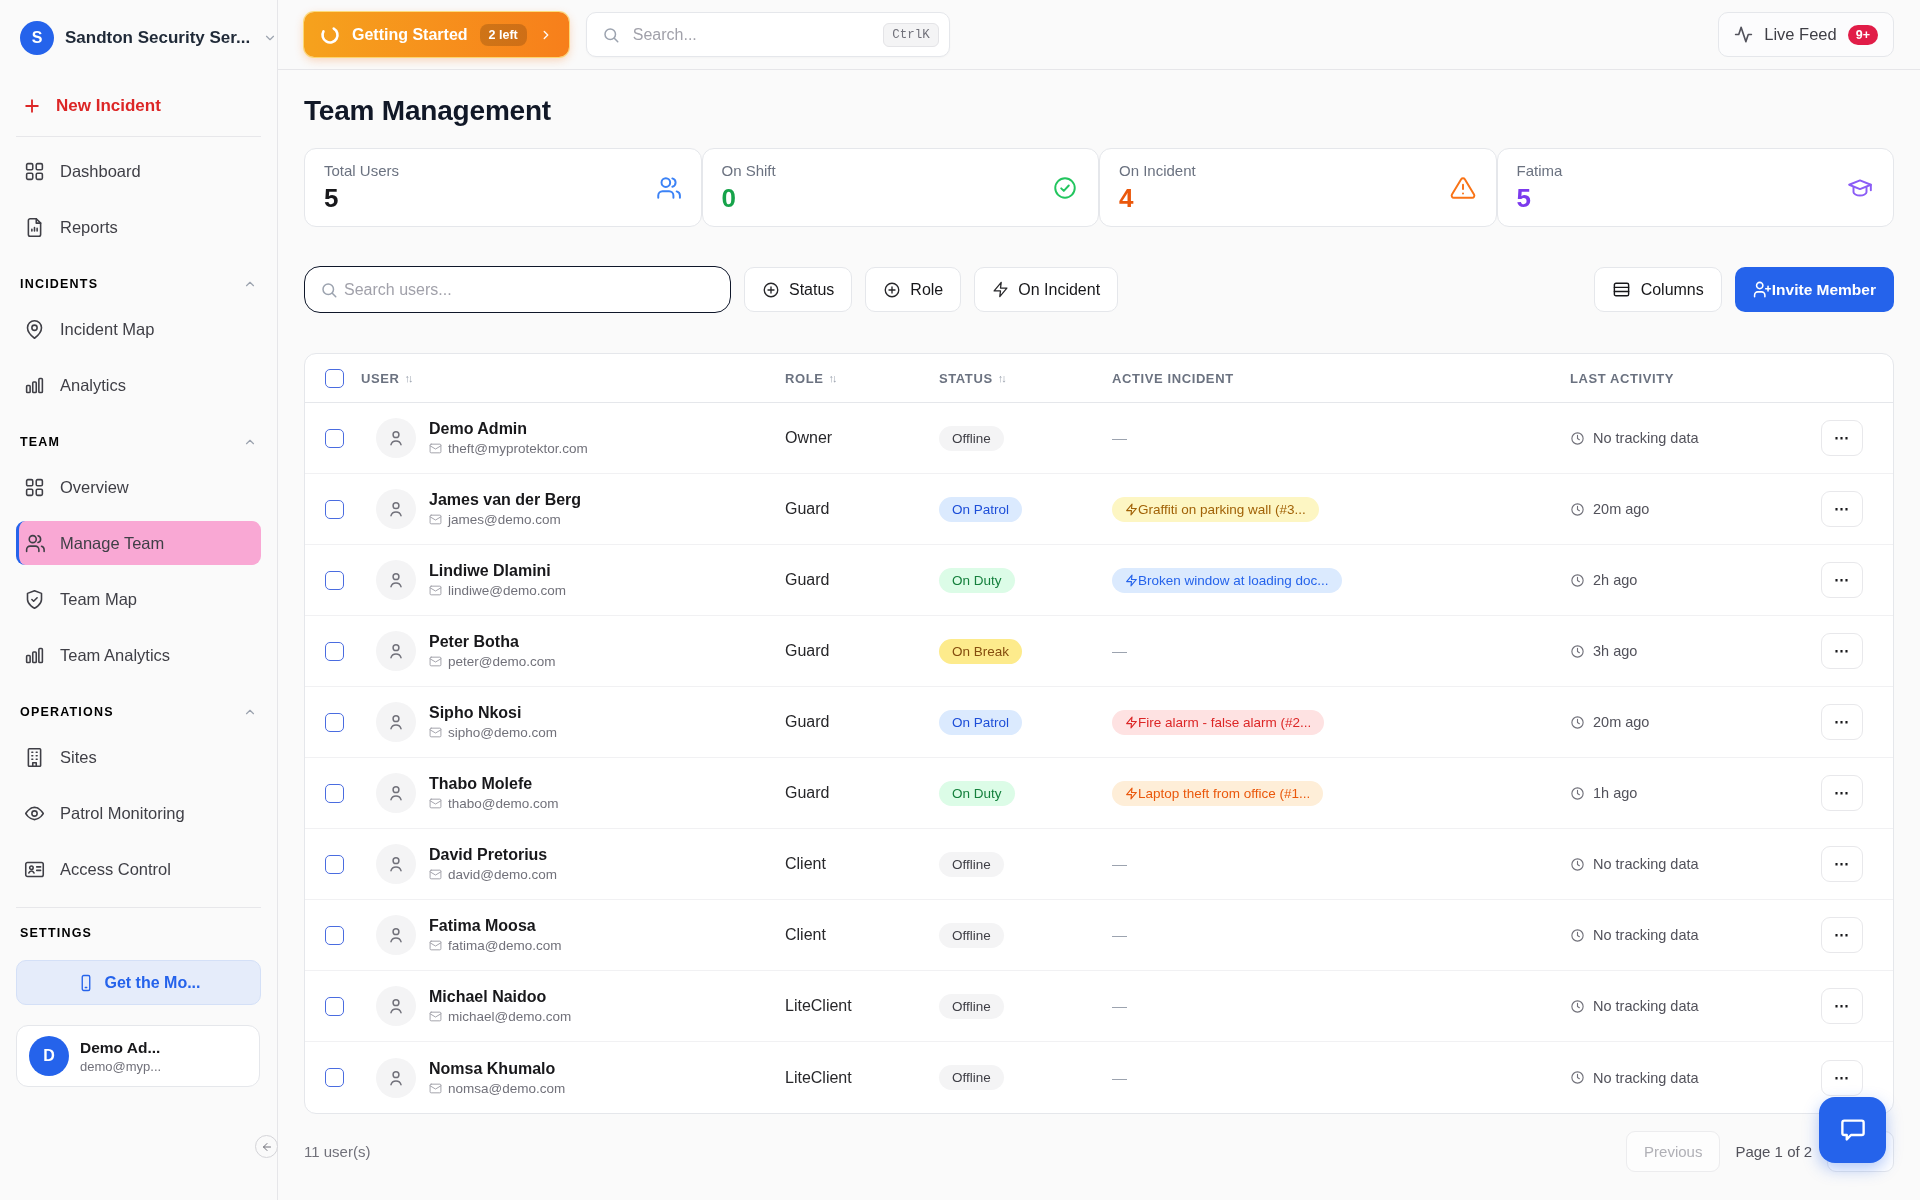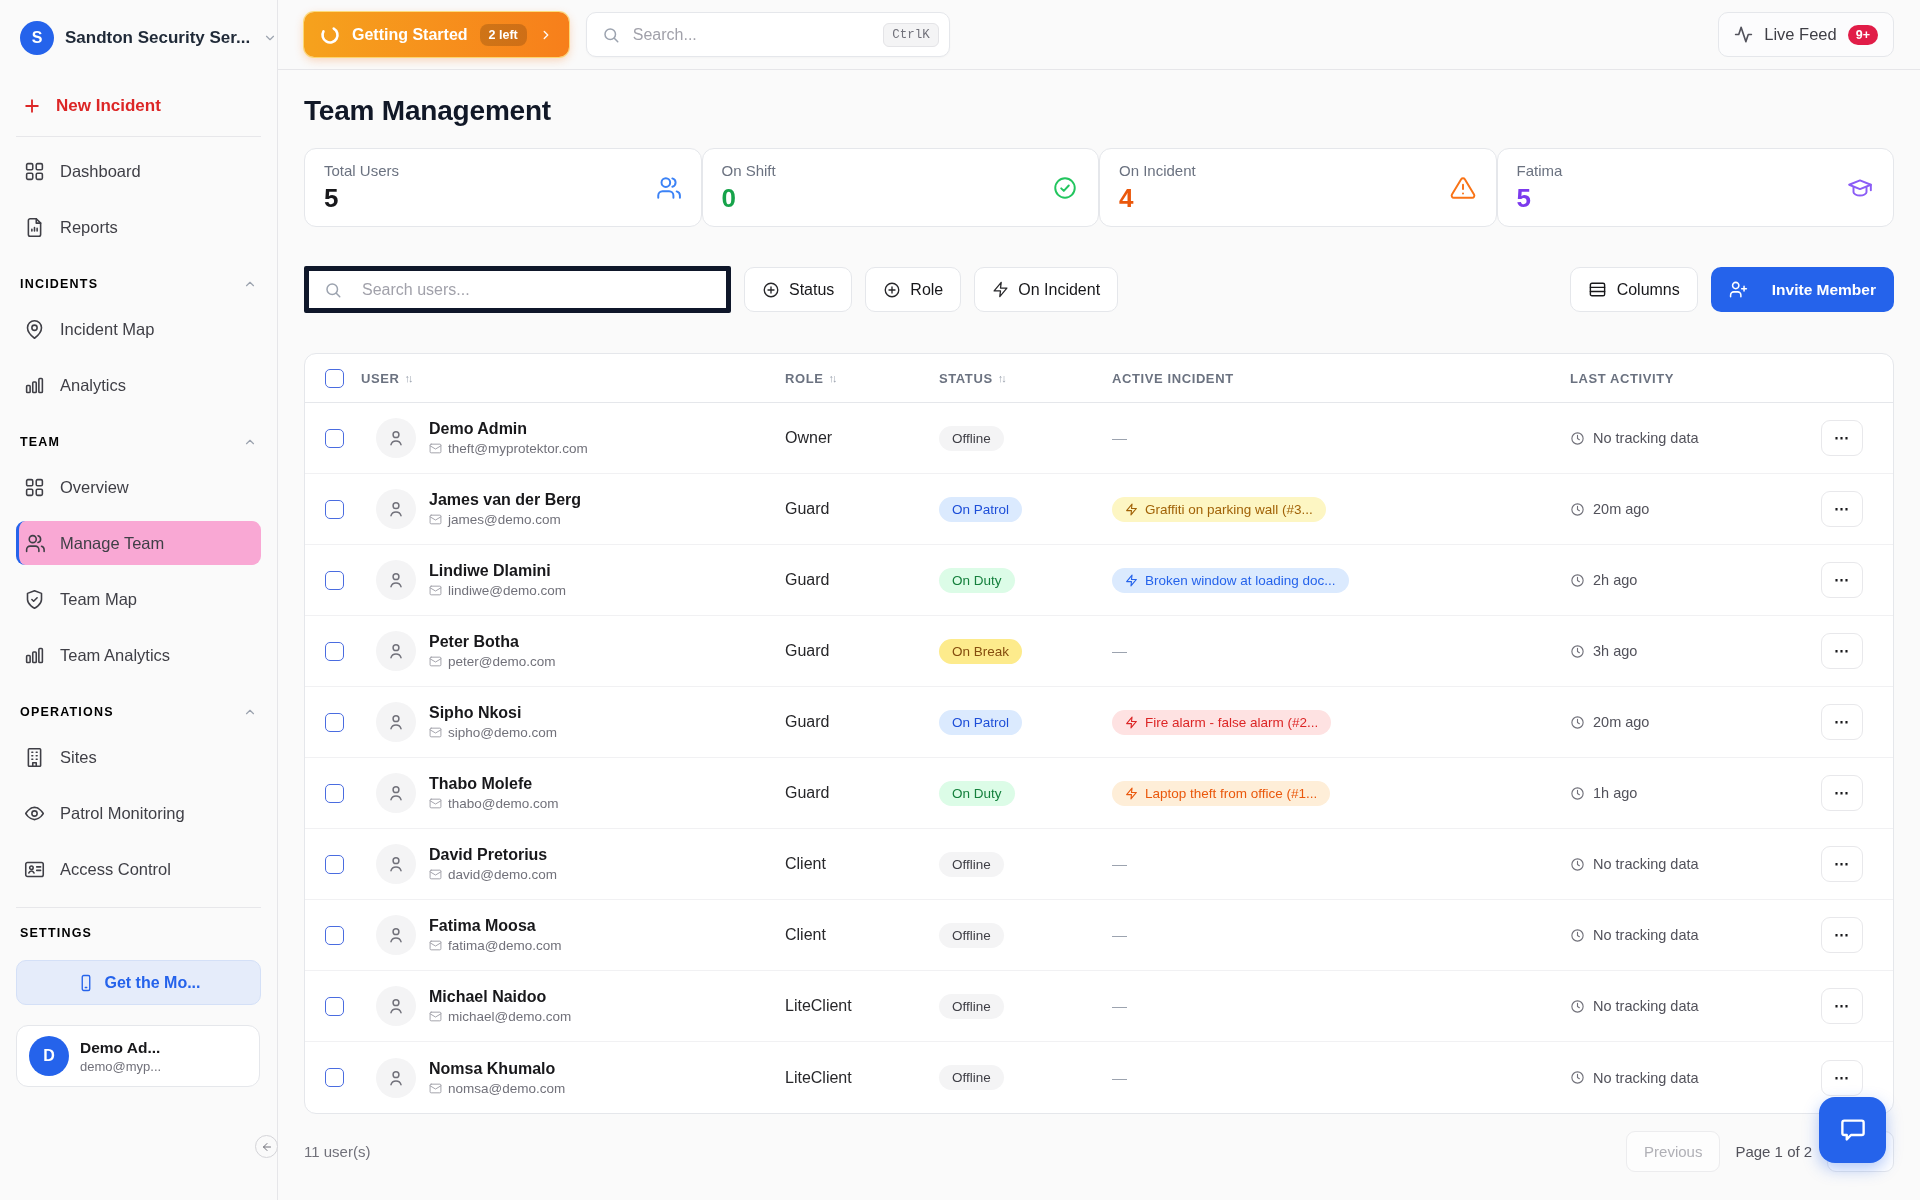--- a/index.html
+++ b/index.html
@@ -83,34 +83,34 @@
     position:relative; }
   .stat-label { font-size:15px; color:#6b7280; }
   .stat-value { font-size:26px; font-weight:700; margin-top:4px; }
   .stat-ico { position:absolute; right:20px; top:50%; transform:translateY(-50%); display:flex; }
   .stat-users .stat-value { color:#18181b; } .stat-users .stat-ico { color:#3b82f6; }
   .stat-shift .stat-value { color:#16a34a; } .stat-shift .stat-ico { color:#22c55e; }
   .stat-incident .stat-value { color:#ea580c; } .stat-incident .stat-ico { color:#f97316; }
   .stat-roles .stat-value { color:#7c3aed; } .stat-roles .stat-ico { color:#8b5cf6; }
 
   .filters-row { display:flex; align-items:center; gap:13px; margin-top:39px; }
-  .users-search { width:427px; height:47px; background:#fff; border:5px solid #0f172a; border-radius:2px;
-    display:flex; align-items:center; gap:18px; padding:0 15px; }
+  .users-search { width:427px; height:47px; background:#fff; border:1px solid #0f172a; border-radius:16px;
+    display:flex; align-items:center; gap:4px; padding:0 15px; }
   .users-search .s-ico { color:#9ca3af; display:flex; }
   .users-search input { border:none; outline:none; flex:1; font-size:16px; color:#374151; background:transparent;
     font-family:"Liberation Sans", sans-serif; }
   .users-search input::placeholder { color:#a1a1aa; }
   .filter-btn { height:45px; background:#fff; border:1px solid #e5e7eb; border-radius:10px; padding:0 17px;
     display:flex; align-items:center; gap:9px; font-size:16px; font-weight:500; color:#18181b; cursor:pointer; }
   .filter-btn .f-ico { display:flex; color:#27272a; }
   .right-actions { margin-left:auto; display:flex; gap:13px; }
   .columns-btn { height:45px; background:#fff; border:1px solid #e5e7eb; border-radius:10px; padding:0 17px;
     display:flex; align-items:center; gap:10px; font-size:16px; font-weight:500; color:#18181b; cursor:pointer; }
   .invite-btn { height:45px; background:#2563eb; border:none; border-radius:10px; padding:8px 18px;
-    display:flex; align-items:center; gap:24px; font-size:15.5px; font-weight:600; color:#fff; cursor:pointer; }
+    display:flex; align-items:center; gap:0; font-size:15.5px; font-weight:600; color:#fff; cursor:pointer; }
 
   .table-card { margin-top:40px; background:#fff; border:1px solid #e5e7eb; border-radius:12px; overflow:hidden; }
   .trow { display:grid; grid-template-columns:56px 424px 154px 173px 458px 1fr 72px; align-items:center; }
   .thead { height:49px; border-bottom:1px solid #e5e7eb; color:#6b7280; font-size:13px; font-weight:600;
     letter-spacing:.6px; }
   .th { display:flex; align-items:center; gap:5px; }
   .sort { font-size:11px; letter-spacing:-2px; color:#9ca3af; }
   .cell-check { padding-left:20px; display:flex; align-items:center; }
   .checkbox { width:19px; height:19px; border:1.5px solid #4a6ce0; border-radius:5px; background:#fff; cursor:pointer; }
   .tbody-row { height:71px; border-bottom:1px solid #f1f1f3; }
@@ -120,21 +120,21 @@
     display:flex; align-items:center; justify-content:center; flex:0 0 auto; }
   .u-name { font-size:16px; font-weight:600; color:#18181b; }
   .u-email { display:flex; align-items:center; gap:6px; font-size:13.5px; color:#71717a; margin-top:3px; }
   .u-email .m-ico { display:flex; color:#a1a1aa; }
   .cell-role { font-size:16px; color:#27272a; }
   .badge { display:inline-flex; align-items:center; padding:5px 13px; border-radius:999px; font-size:13.5px; font-weight:500; }
   .badge-gray { background:#f4f4f5; color:#3f3f46; }
   .badge-blue { background:#dbeafe; color:#1d4ed8; }
   .badge-green { background:#dcfce7; color:#15803d; }
   .badge-yellow { background:#fdeb8c; color:#854d0e; }
-  .inc-badge { display:inline-flex; align-items:center; gap:7px; padding:5px 13px; border-radius:999px;
+  .inc-badge { display:inline-flex; align-items:center; padding:5px 13px; border-radius:999px;
     font-size:13.5px; font-weight:500; cursor:pointer; }
   .inc-badge .z-ico { display:flex; }
   .inc-yellow { background:#fdf6c3; color:#a16207; }
   .inc-blue { background:#dbeafe; color:#2563eb; }
   .inc-red { background:#fee2e2; color:#dc2626; }
   .inc-orange { background:#feeed8; color:#ea580c; }
   .dash { color:#9ca3af; font-size:15px; }
   .cell-activity { display:flex; align-items:center; gap:8px; font-size:14.5px; color:#52525b; }
   .cell-activity .c-ico { display:flex; color:#71717a; }
   .row-menu-btn { width:42px; height:36px; background:#fff; border:1px solid #e8e8eb; border-radius:9px;

